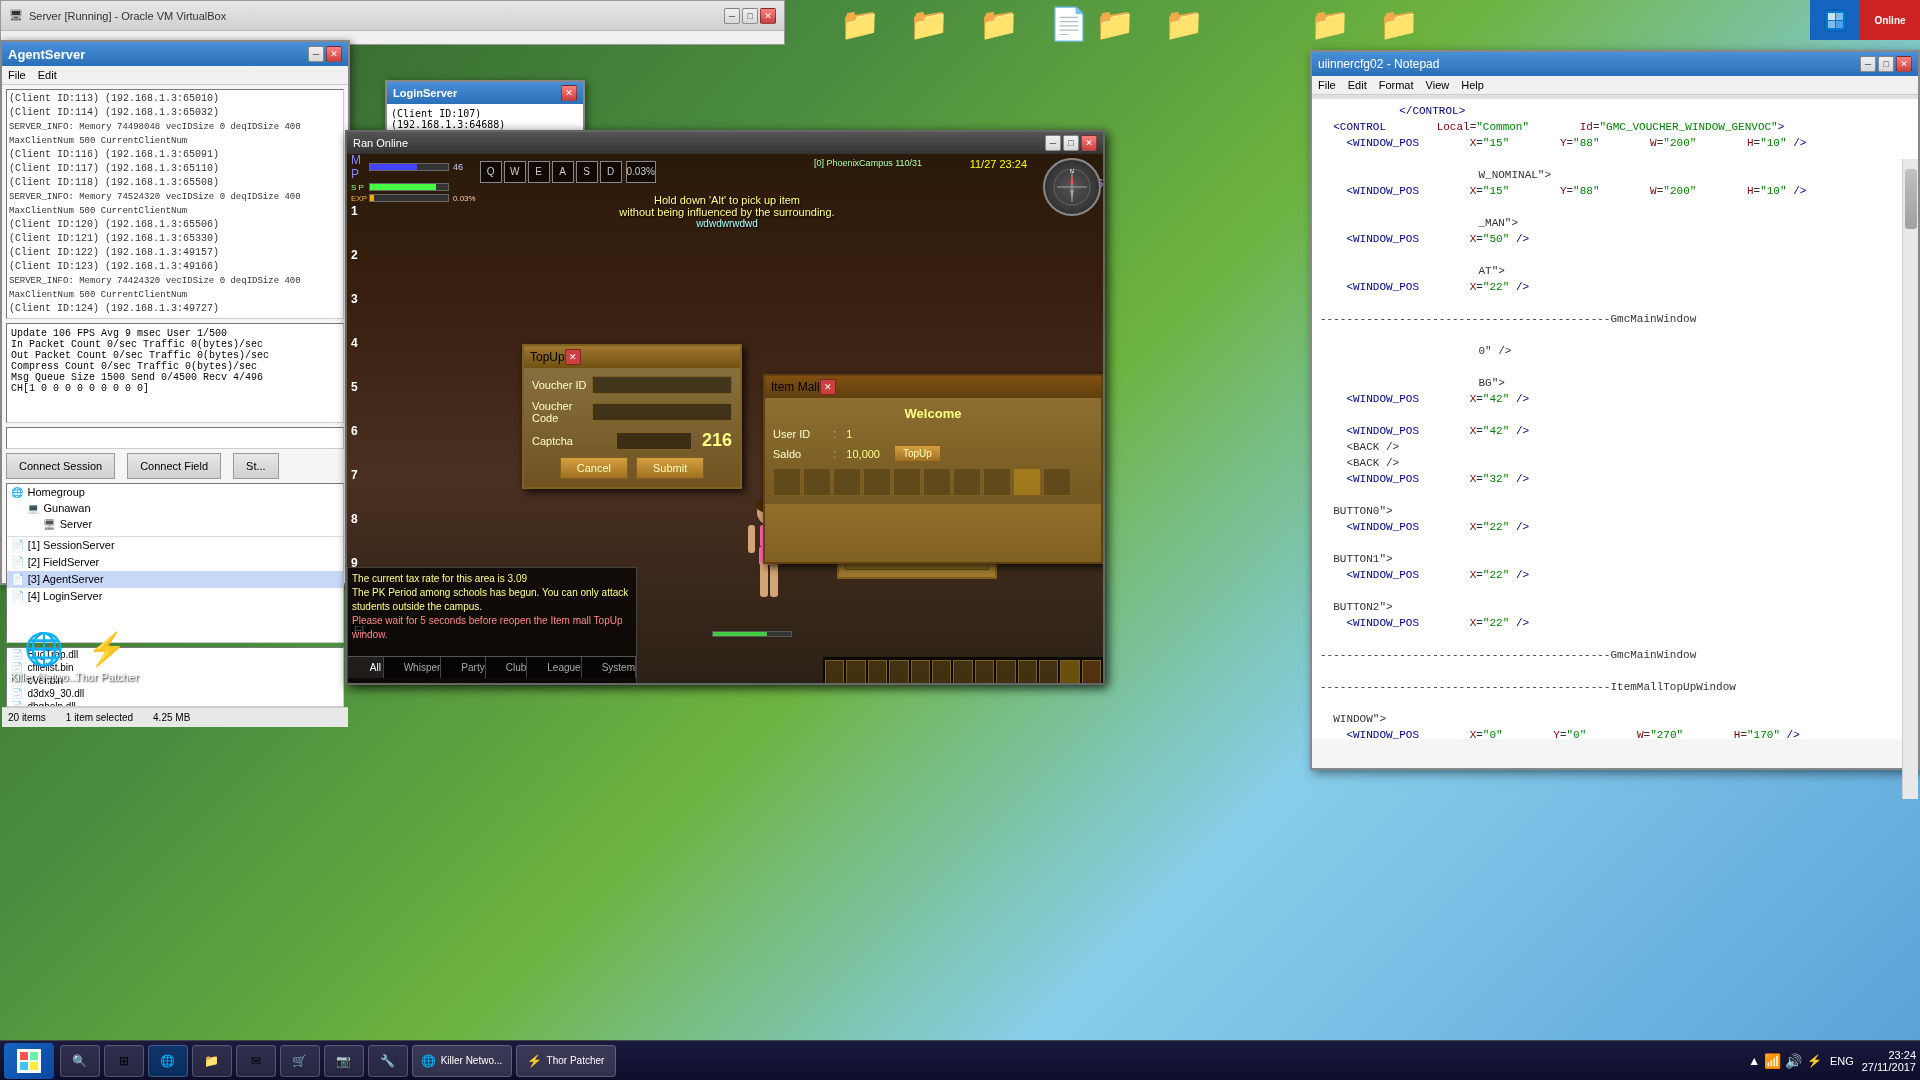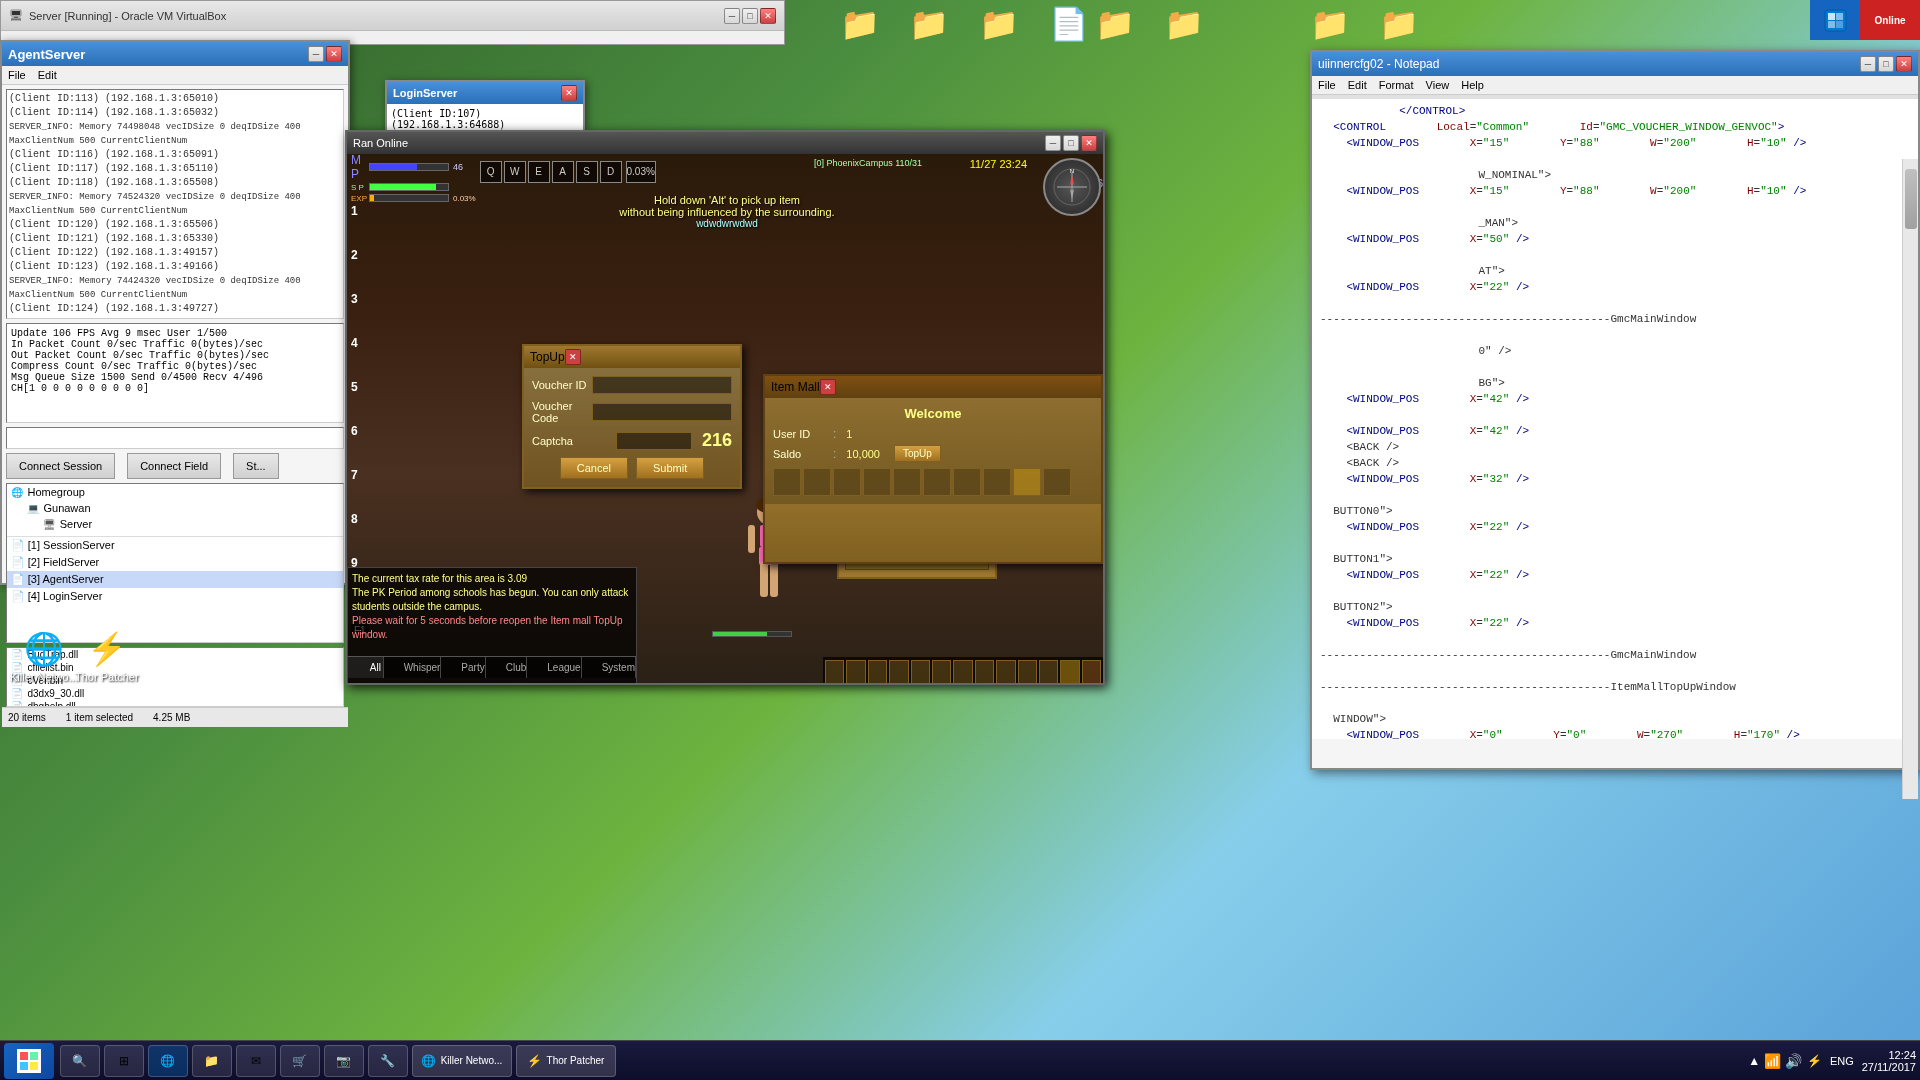--- a/index.html
+++ b/index.html
@@ -686,17 +686,17 @@
   <div class="taskbar-right">
 
     <div class="tray-icons">
       <span style="color:white; font-size:12px; cursor:pointer;">▲</span>
       <span style="color:white; font-size:14px; cursor:pointer;">📶</span>
       <span style="color:white; font-size:14px; cursor:pointer;">🔊</span>
       <span style="color:white; font-size:12px;">⚡</span>
     </div>
     <div style="color:white; font-size:11px;">ENG</div>
     <div class="taskbar-time">
-      <span>12:24</span>
+      <span>23:24</span>
       <span>27/11/2017</span>
     </div>
   </div>
 </div>
 
 </body></html>

